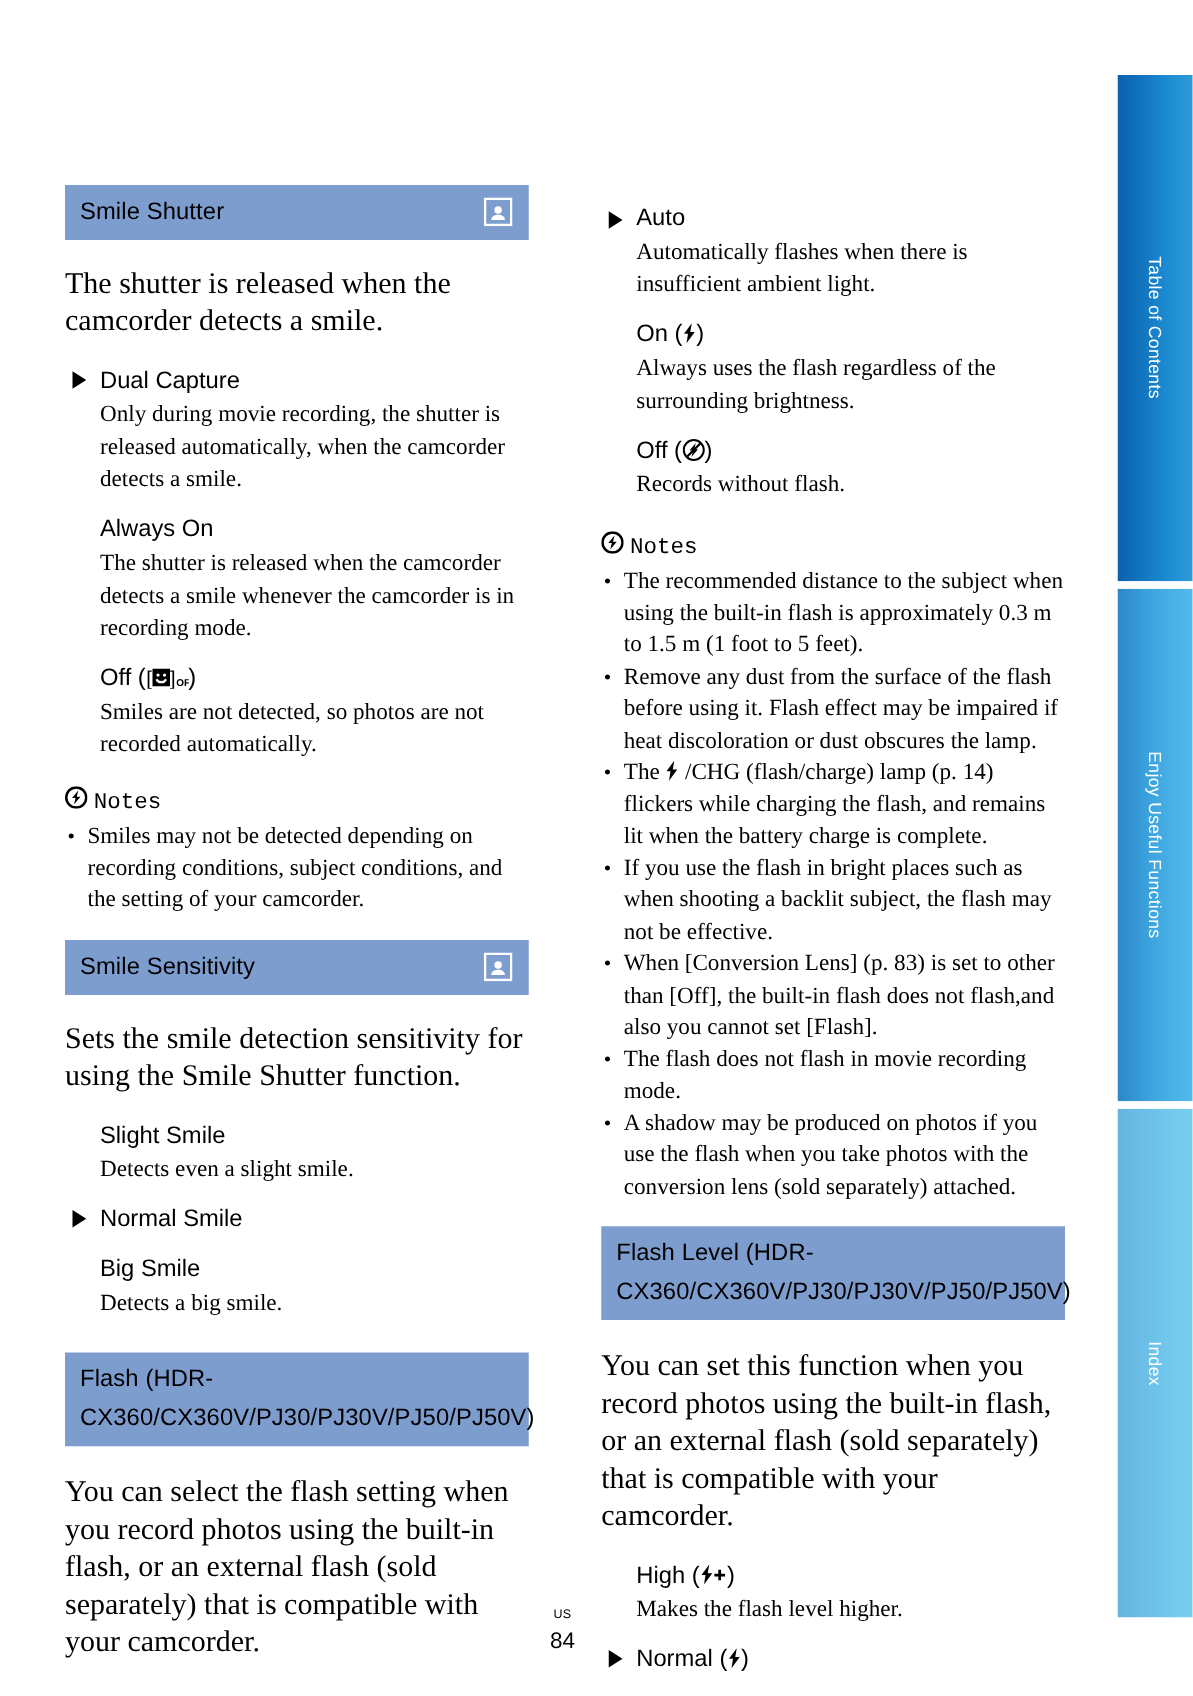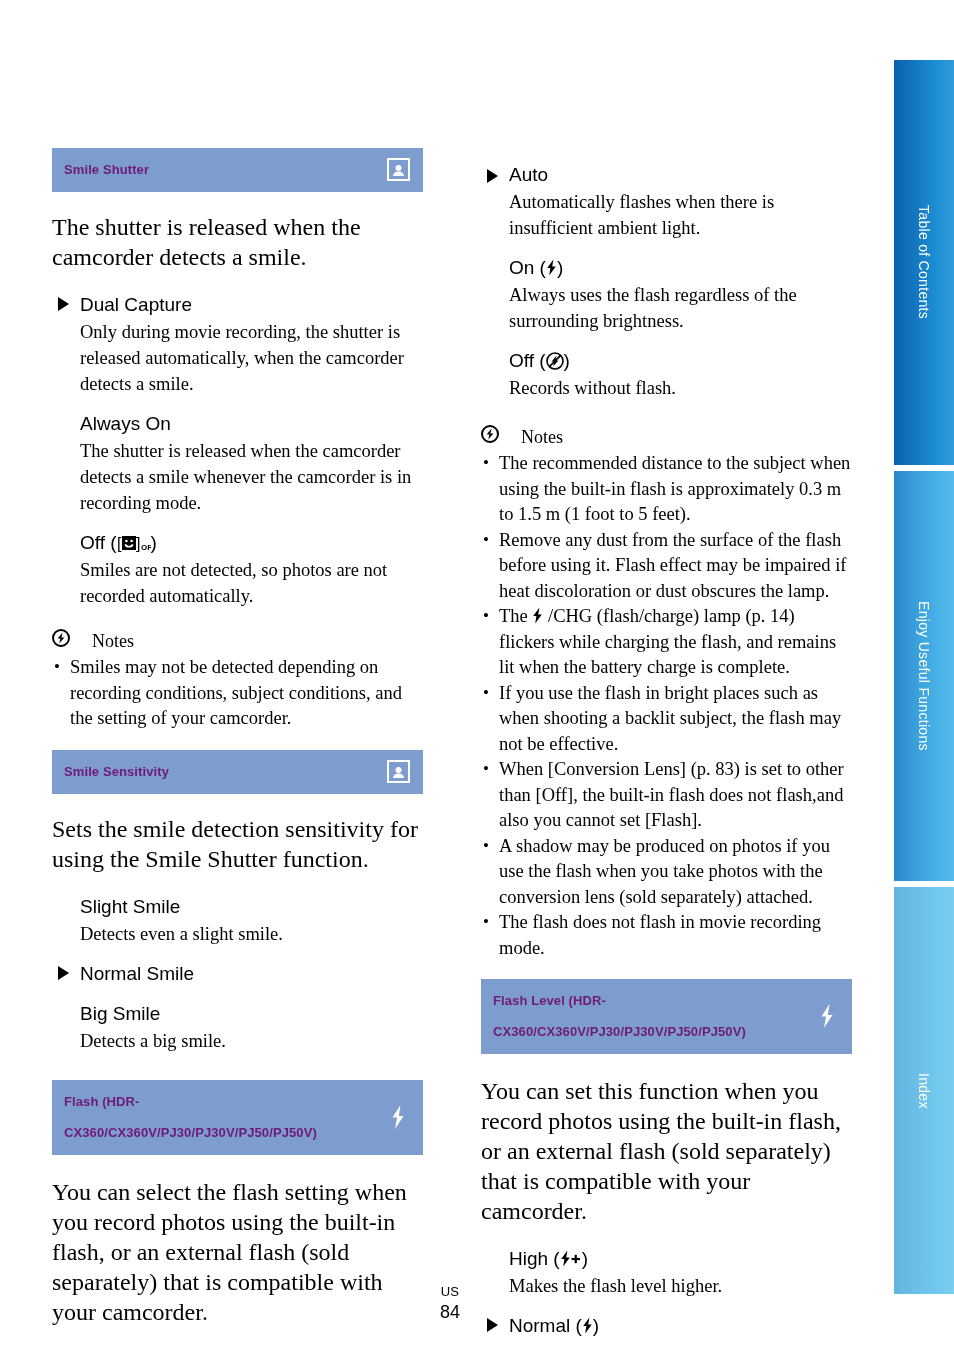--- a/index.html
+++ b/index.html
@@ -34,24 +34,24 @@
     position: absolute;
     top: 0;
     width: 371px;
   }
   .col-left  { left: 0; }
   .col-right { left: 429px; }
 
   
   .sec-bar {
     background: #7e9dcf;
-    color: #701a75;
+    color: #000000;
     font-family: "Liberation Sans", sans-serif;
-    font-size: 13px;
-    font-weight: 700;
+    font-size: 19px;
+    font-weight: 400;
     line-height: 31px;
     padding: 6px 12px 7px 12px;
     display: flex;
     align-items: center;
     justify-content: space-between;
     box-sizing: border-box;
     margin-bottom: 20px;
   }
   .sec-bar .sec-title {
     flex: 1 1 auto;
@@ -104,26 +104,26 @@
     font-family: "Liberation Serif", serif;
     font-size: 18.5px;
     line-height: 26px;
   }
 
   
   .notes {
     margin: 20px 0 18px 0;
   }
   .notes-head {
-    font-family: Liberation Serif, serif;
+    font-family: Liberation Mono, monospace;
     font-size: 18px;
     line-height: 24px;
     display: flex;
     align-items: center;
-    gap: 22px;
+    gap: 5px;
     margin-bottom: 2px;
   }
   .notes ul {
     margin: 0;
     padding: 0;
     list-style: none;
   }
   .notes li {
     font-family: "Liberation Serif", serif;
     font-size: 18.5px;
@@ -196,21 +196,21 @@
   
   .footer {
     position: absolute;
     left: 0;
     top: 1286px;
     width: 900px;
     text-align: center;
     font-family: "Liberation Sans", sans-serif;
   }
   .footer .us {
-    font-size: 13px;
+    font-size: 10px;
     line-height: 12px;
     letter-spacing: 0.3px;
     color: #000;
   }
   .footer .pg {
     font-size: 18px;
     line-height: 28px;
     font-weight: 400;
     color: #000;
   }
@@ -365,22 +365,22 @@
           <span>Notes</span>
         </div>
         <ul>
           <li>The recommended distance to the subject when using the built-in flash is approximately 0.3 m to 1.5 m (1 foot to 5 feet).</li>
           <li>Remove any dust from the surface of the flash before using it. Flash effect may be impaired if heat discoloration or dust obscures the lamp.</li>
           <li><span>The </span><span class="ico ico-bolt"><svg width="11" height="17" viewBox="0 0 11 17">
                   <path d="M7.4 0.5 L1.2 9 L4.4 9 L3.2 16.5 L9.8 7.6 L6.2 7.6 Z" fill="#000"></path>
                 </svg></span><span> /CHG (flash/charge) lamp (p. 14) flickers while charging the flash, and remains lit when the battery charge is complete.</span></li>
           <li>If you use the flash in bright places such as when shooting a backlit subject, the flash may not be effective.</li>
           <li>When [Conversion Lens] (p. 83) is set to other than [Off], the built-in flash does not flash,and also you cannot set [Flash].</li>
+          <li>The flash does not flash in movie recording mode.</li>
           <li>A shadow may be produced on photos if you use the flash when you take photos with the conversion lens (sold separately) attached.</li>
-          <li>The flash does not flash in movie recording mode.</li>
         </ul>
       </div>
 
       <div class="sec-bar three-line" style="">
         <span class="sec-title">Flash Level (HDR-CX360/CX360V/PJ30/PJ30V/PJ50/PJ50V)</span>
         <span class="sec-icon">
           <svg width="16" height="26" viewBox="0 0 16 26">
             <path d="M10.5 1 L2.5 13.5 L7 13.5 L5 25 L13.5 12 L8.8 12 Z" fill="#fff"></path>
           </svg>
         </span>

